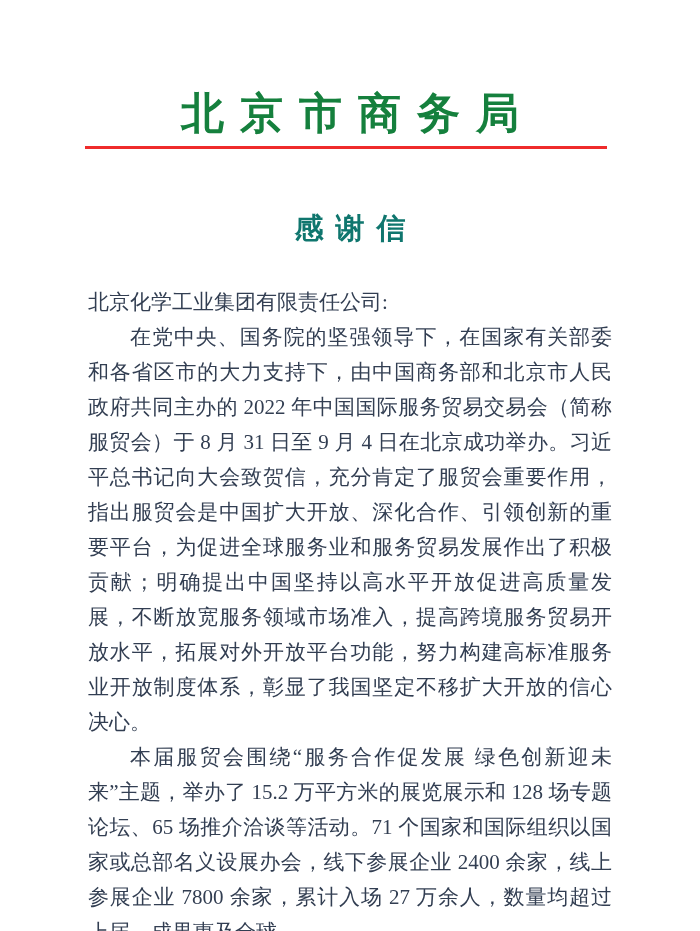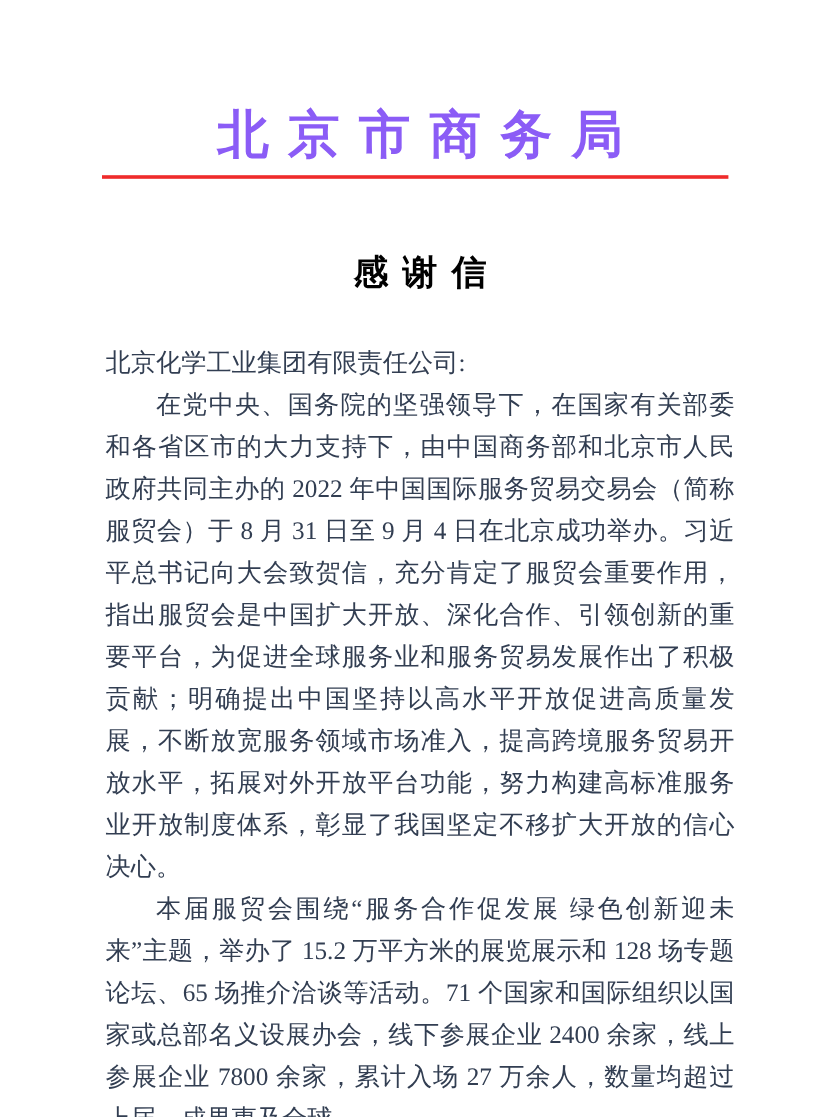--- a/index.html
+++ b/index.html
@@ -13,38 +13,38 @@
     height: 931px;
     margin: 0 auto;
     background: #ffffff;
     overflow: hidden;
   }
   .letterhead {
     margin-top: 88px;
     text-align: center;
     font-size: 43px;
     font-weight: bold;
-    color: #8b5cf6;
+    color: #15803d;
     letter-spacing: 16px;
     text-indent: 16px; 
     line-height: 1.2;
     white-space: nowrap;
   }
   .letterhead-rule {
     width: 522px;
     height: 3px;
     margin: 6px auto 0 85px;
     background: #ef2b2b;
   }
   .doc-title {
     margin-top: 62px;
     text-align: center;
     font-size: 29px;
     font-weight: bold;
-    color: #000000;
+    color: #0f766e;
     letter-spacing: 12px;
     text-indent: 12px;
     line-height: 1.2;
   }
   .body-text {
     margin-top: 40px;
     padding: 0 88px;
     font-size: 21px;
     line-height: 35px;
     color: #323e52;

